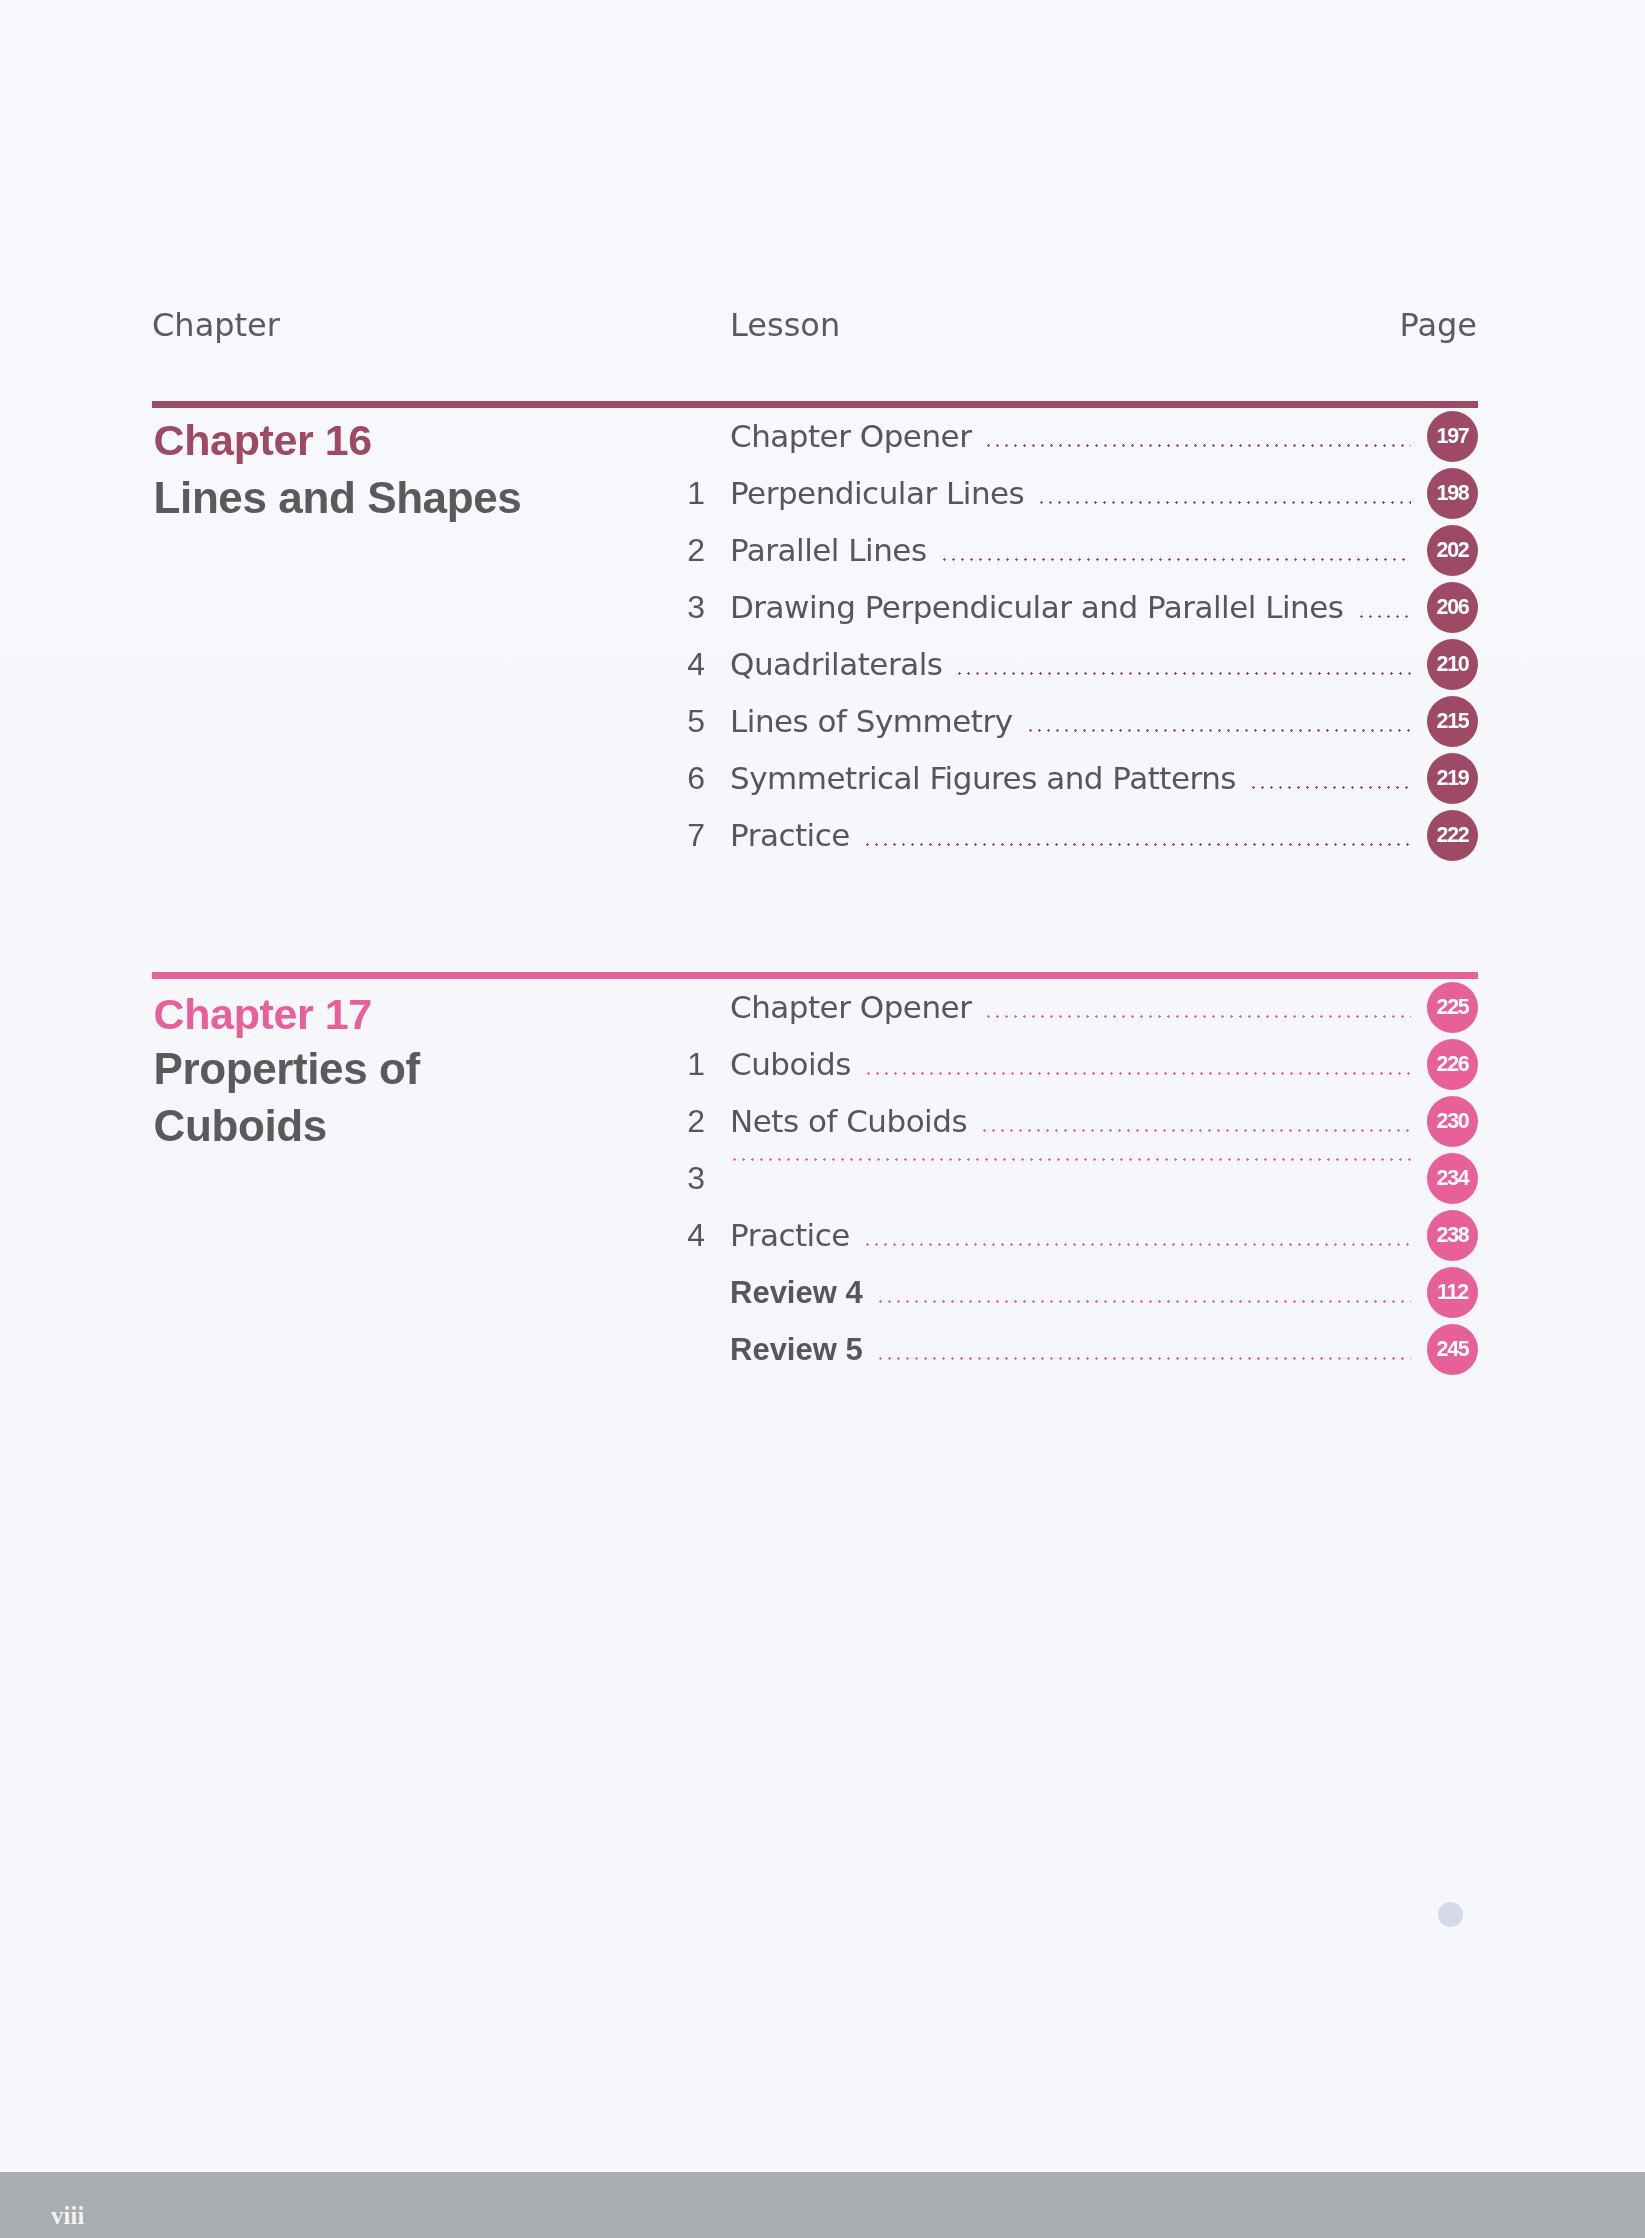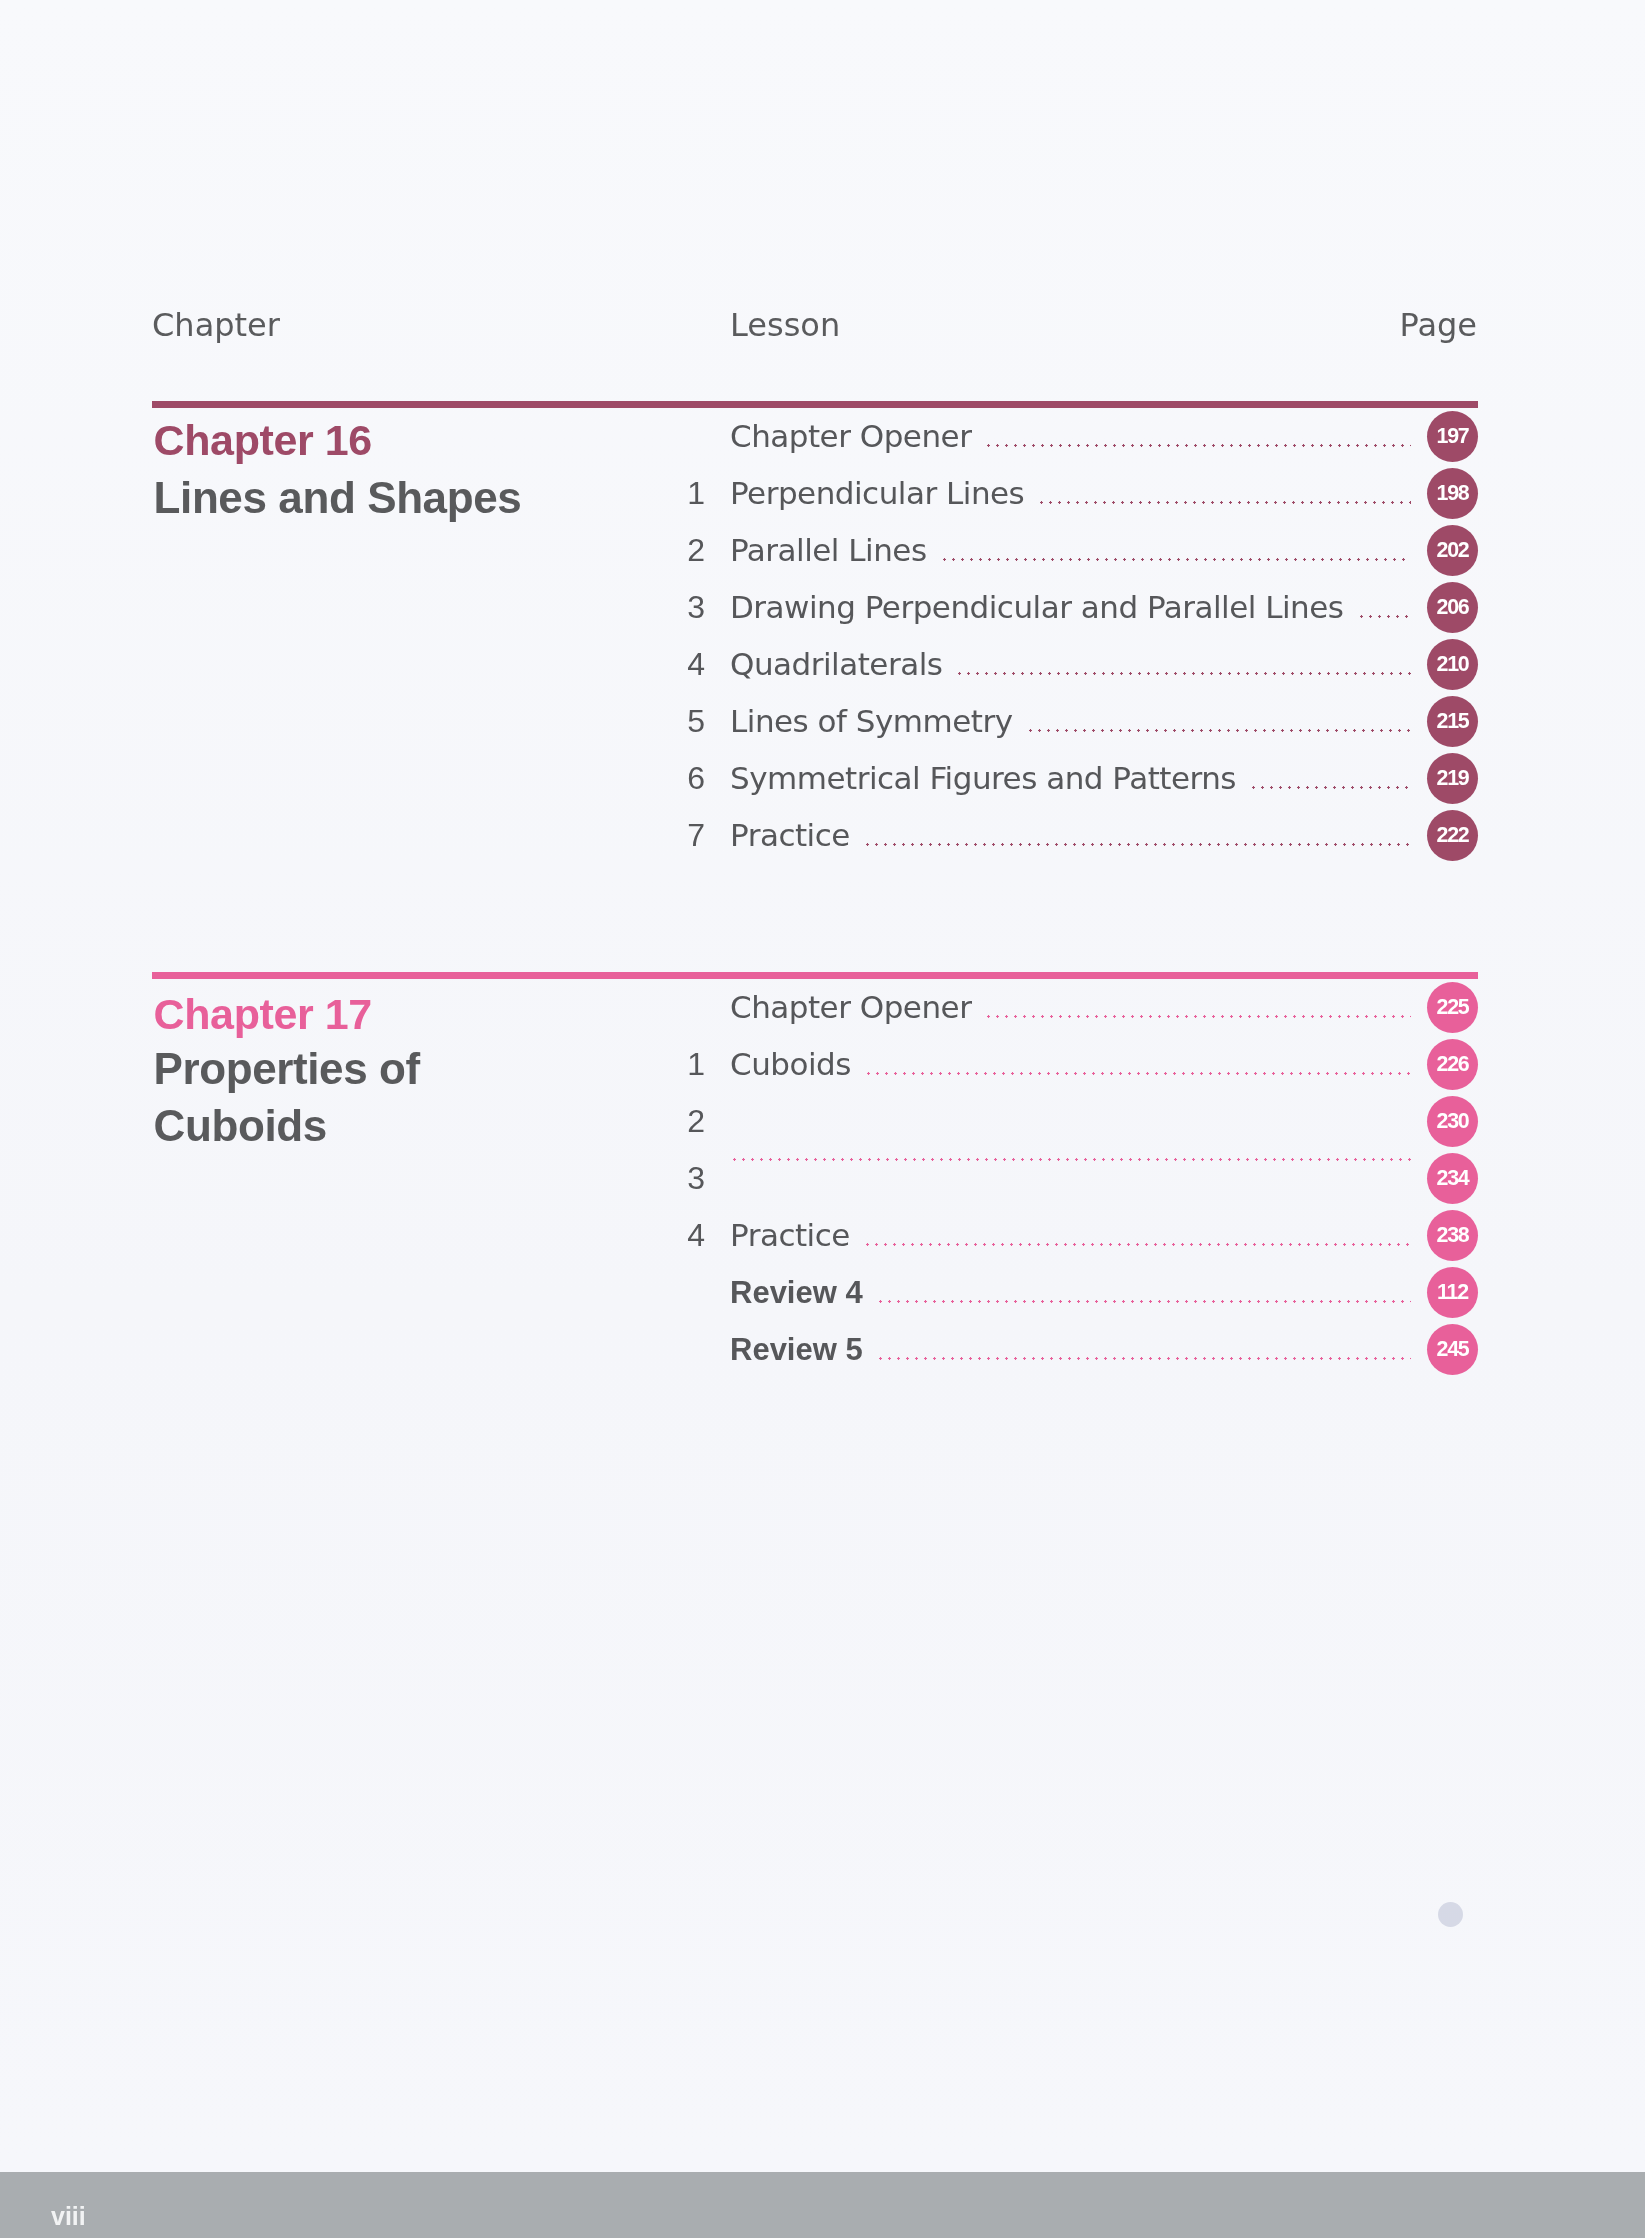--- a/index.html
+++ b/index.html
@@ -132,21 +132,21 @@
       left: 0;
       top: 2172px;
       width: 1645px;
       height: 67px;
       background: #a9adb0;
     }
     .footer-page-num {
       position: absolute;
       left: 51px;
       top: 2202px;
-      font-family: Liberation Sans, sans-serif;
+      font-family: Liberation Serif, serif;
       font-weight: bold;
       font-size: 25px;
       color: #f2f3f4;
     }
     .speck {
       position: absolute;
       border-radius: 50%;
       background: #d6d9e6;
     }
   </style>
@@ -250,20 +250,24 @@
         <div class="lesson-row" style="top: 54px;">
           <span class="lesson-num">1</span>
           <div class="lesson-line">
             <span class="lesson-title">Cuboids</span>
             <span class="leader" style="background-image: radial-gradient(circle, rgb(232, 96, 154) 1.2px, transparent 1.5px);"></span>
           </div>
           <span class="page-badge" style="background: rgb(232, 96, 154);">226</span>
         </div>
         <div class="lesson-row" style="top: 111px;">
           <span class="lesson-num">2</span>
+          <div class="lesson-line">
+            <span class="lesson-title">Nets of Cuboids</span>
+            <span class="leader" style="background-image: radial-gradient(circle, rgb(232, 96, 154) 1.2px, transparent 1.5px);"></span>
+          </div>
           <span class="page-badge" style="background: rgb(232, 96, 154);">230</span>
         </div>
         <div class="lesson-row" style="top: 168px;">
           <span class="lesson-num">3</span>
           <div class="lesson-line">
             <span class="leader" style="background-image: radial-gradient(circle, rgb(232, 96, 154) 1.2px, transparent 1.5px);"></span>
           </div>
           <span class="page-badge" style="background: rgb(232, 96, 154);">234</span>
         </div>
         <div class="lesson-row" style="top: 225px;">

